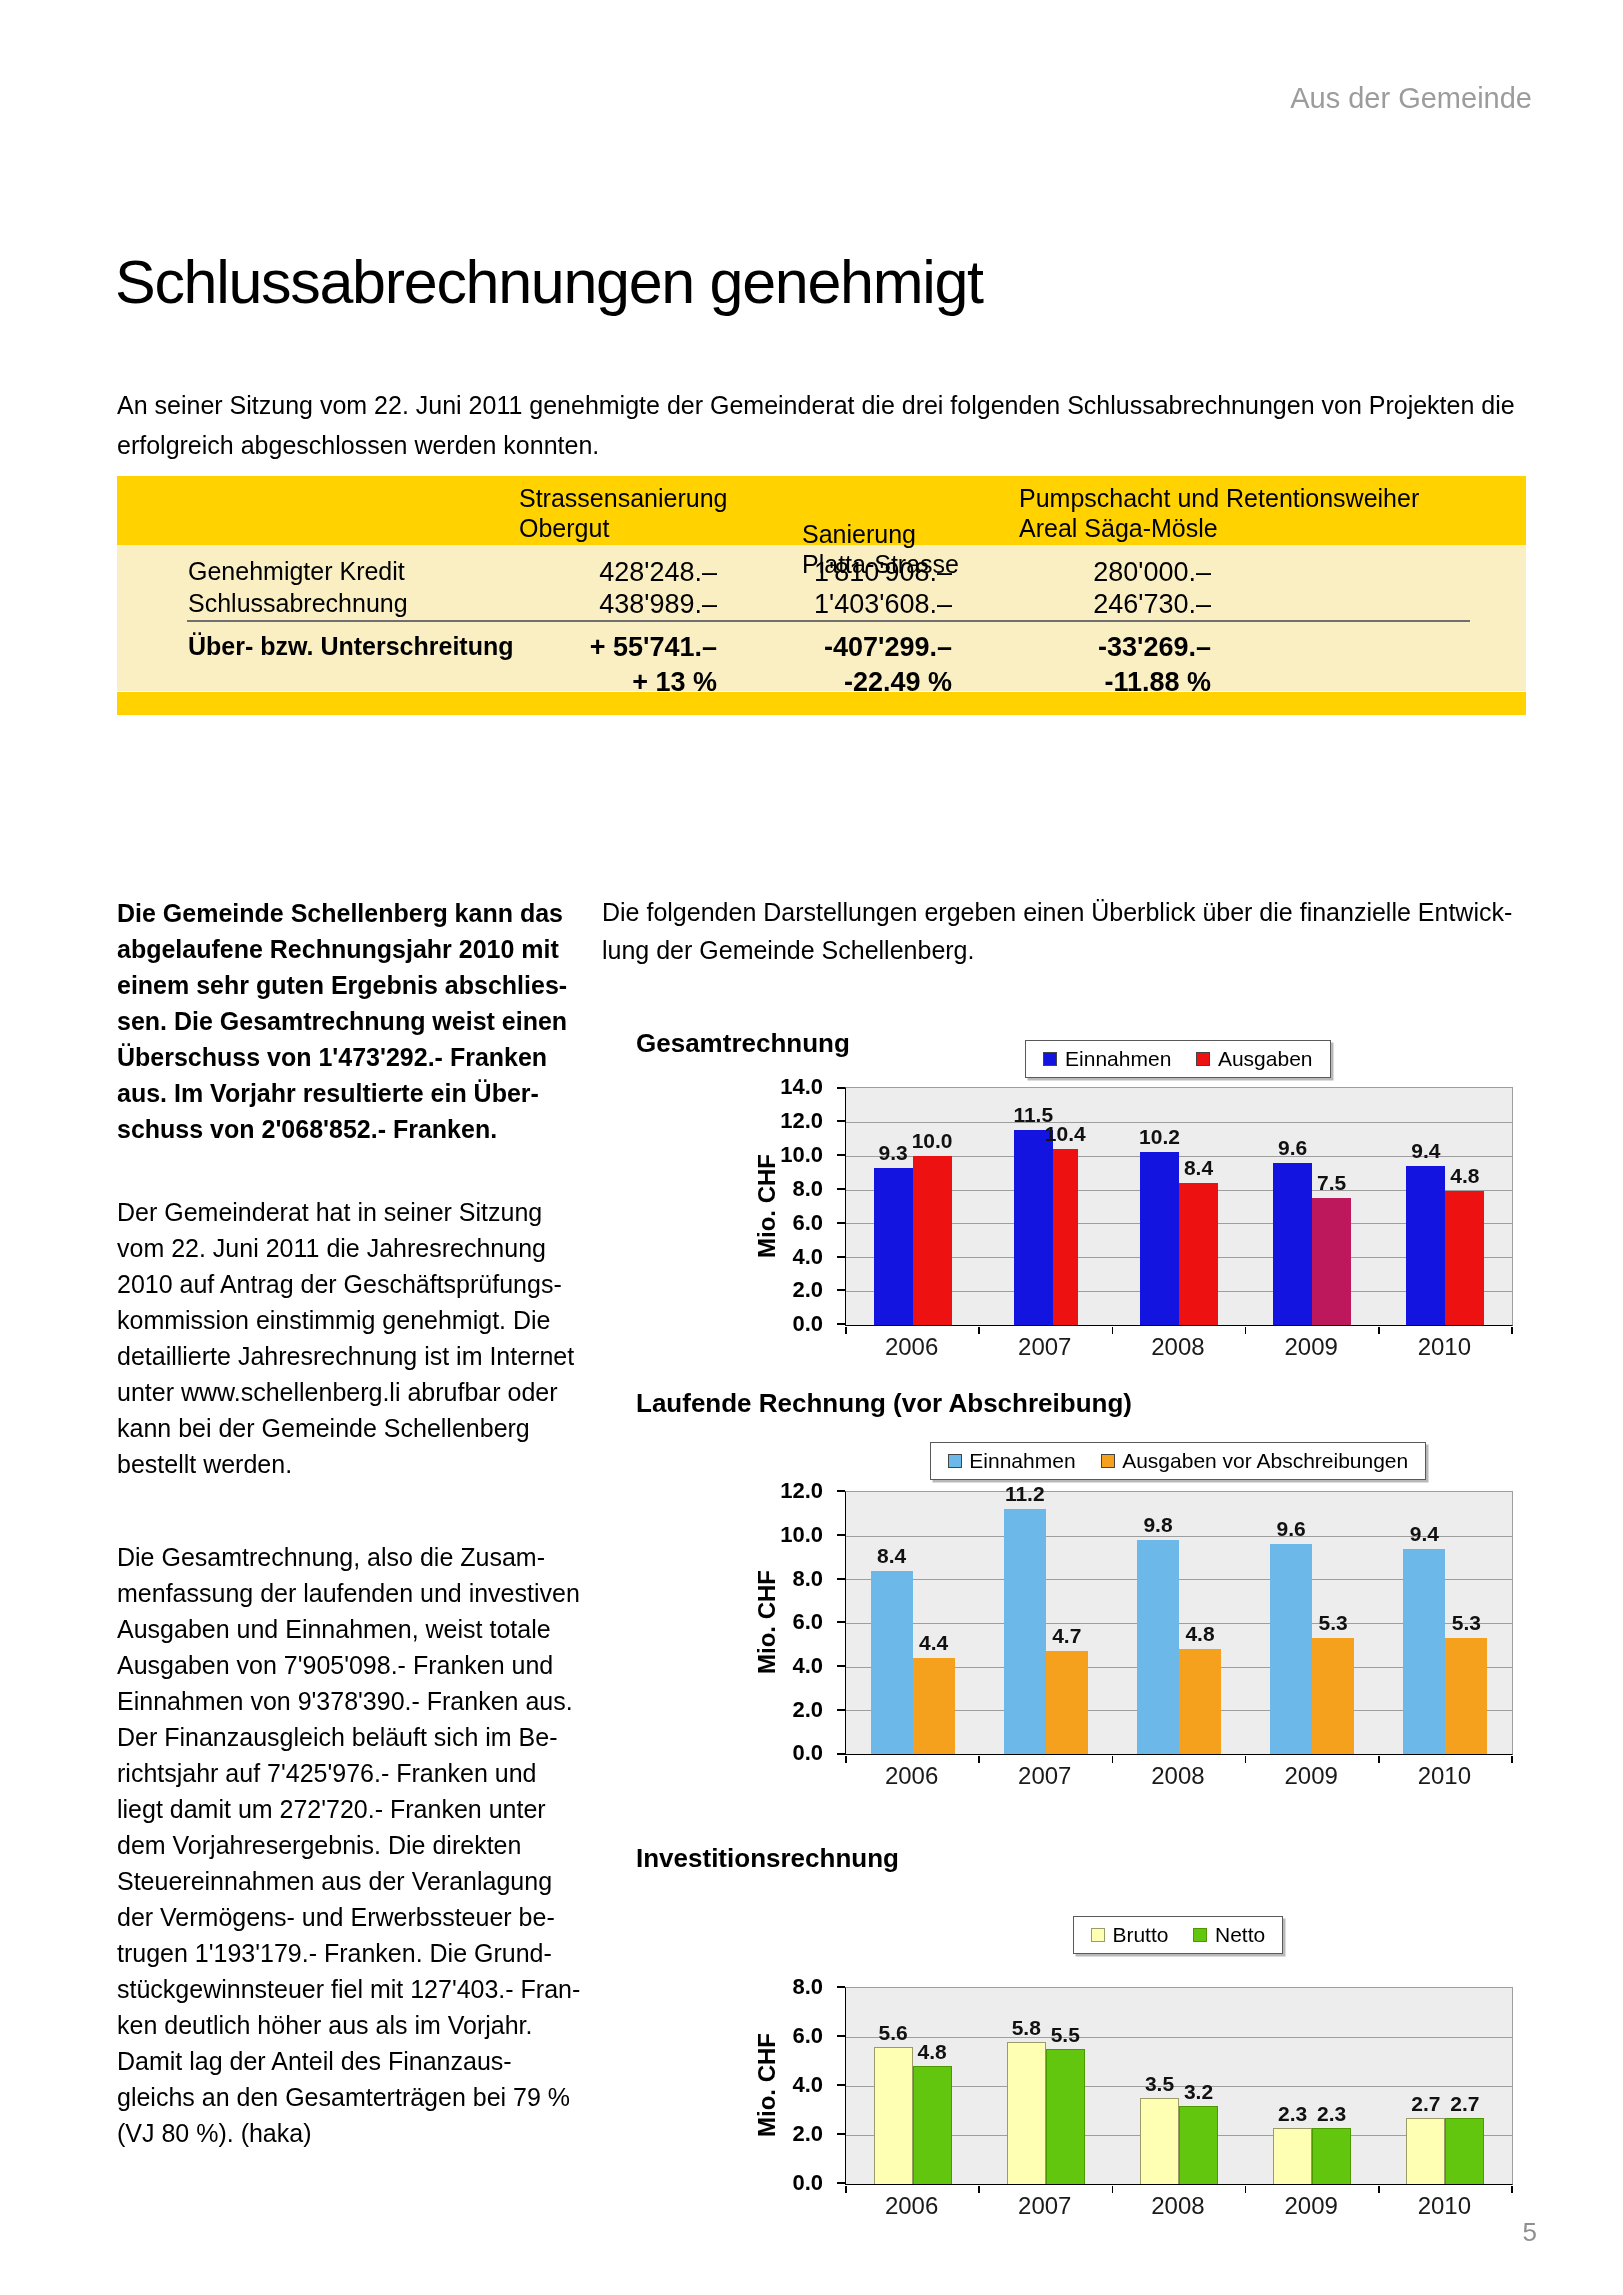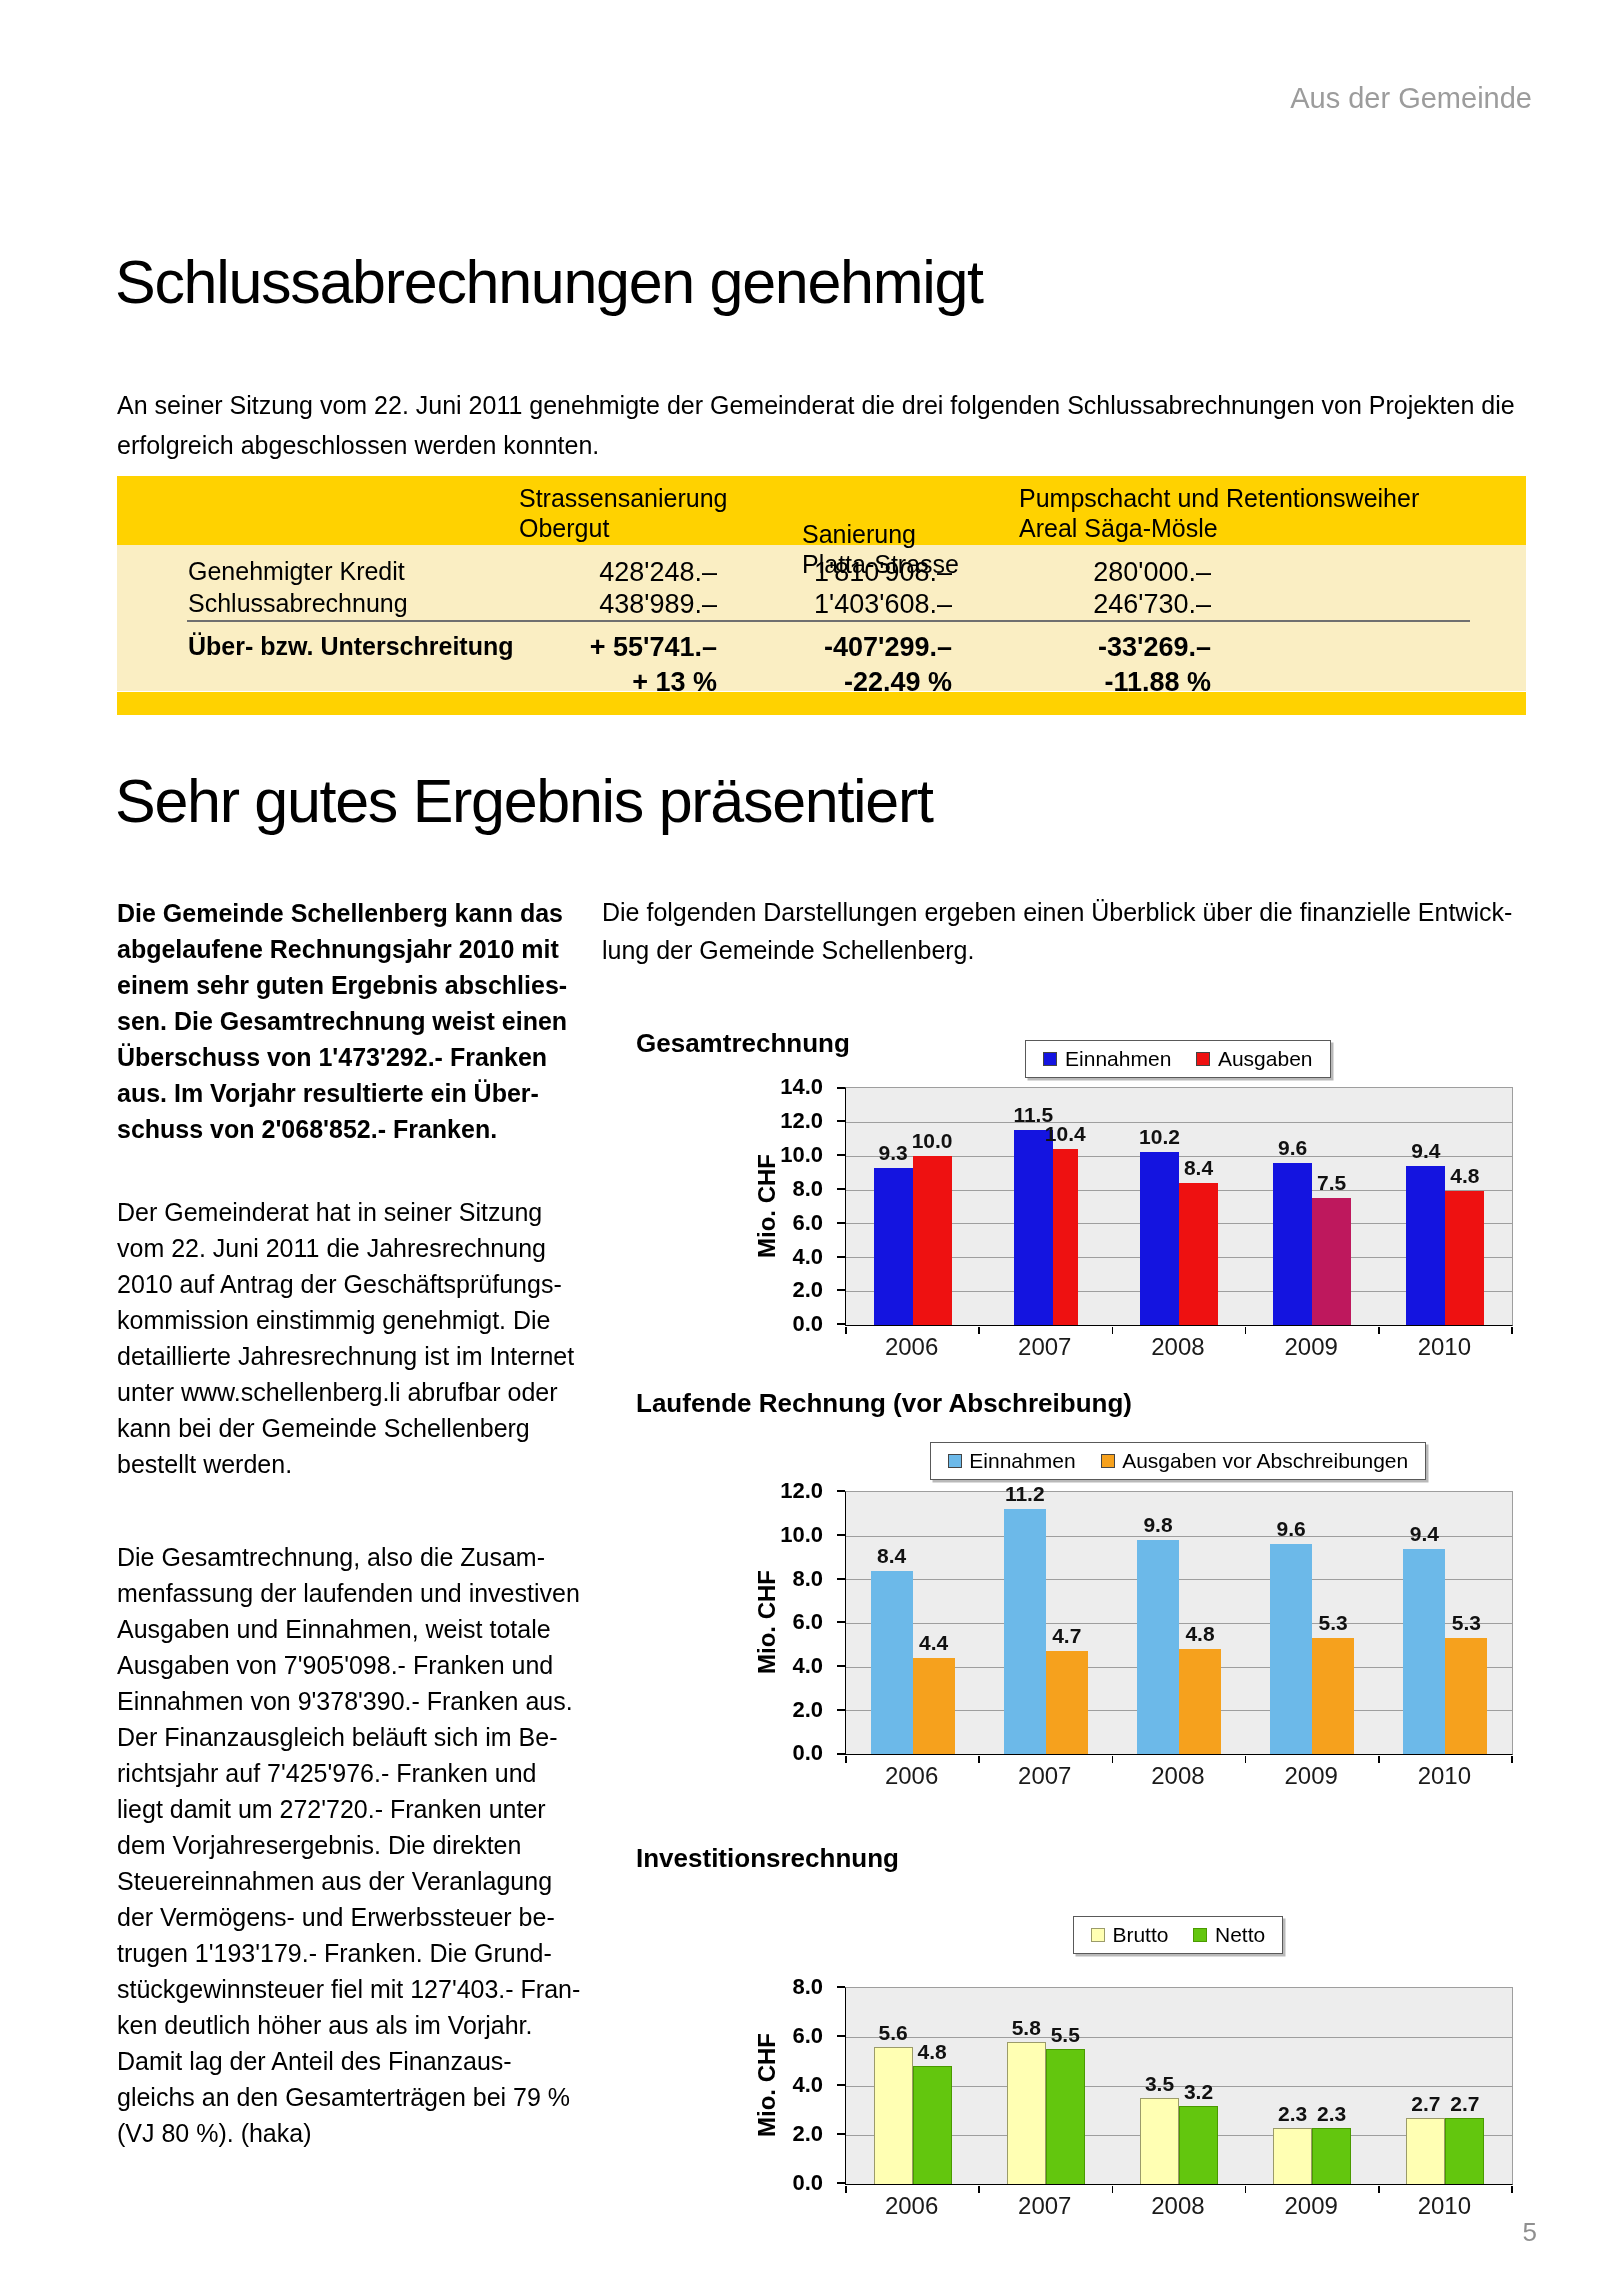--- a/index.html
+++ b/index.html
@@ -82,21 +82,20 @@
     <div class="ft-label bold" style="left:71px;top:156px;">Über- bzw. Unterschreitung</div>
     <div class="ft-num bold" style="left:304px;top:156px;width:296px;">+ 55'741.–</div>
     <div class="ft-num bold" style="left:550px;top:156px;width:285px;">-407'299.–</div>
     <div class="ft-num bold" style="left:803px;top:156px;width:291px;">-33'269.–</div>
 
     <div class="ft-num bold" style="left:304px;top:191px;width:296px;">+ 13 %</div>
     <div class="ft-num bold" style="left:550px;top:191px;width:285px;">-22.49 %</div>
     <div class="ft-num bold" style="left:803px;top:191px;width:291px;">-11.88 %</div>
   </div>
 
-  <h1 class="abs headline" style="left:115px;top:766px;">Sehr gutes Ergebnis präsentiert</h1>
 
   <div class="abs bodytext lines bold" style="left:117px;top:895px;">Die Gemeinde Schellenberg kann das
 abgelaufene Rechnungsjahr 2010 mit
 einem sehr guten Ergebnis abschlies-
 sen. Die Gesamtrechnung weist einen
 Überschuss von 1'473'292.- Franken
 aus. Im Vorjahr resultierte ein Über-
 schuss von 2'068'852.- Franken.</div>
   <div class="abs bodytext lines" style="left:117px;top:1194px;">Der Gemeinderat hat in seiner Sitzung
 vom 22. Juni 2011 die Jahresrechnung

